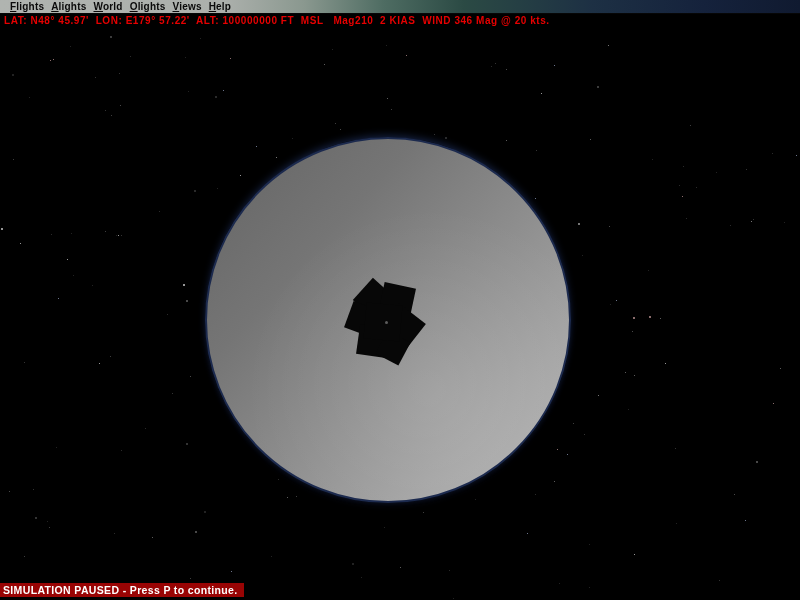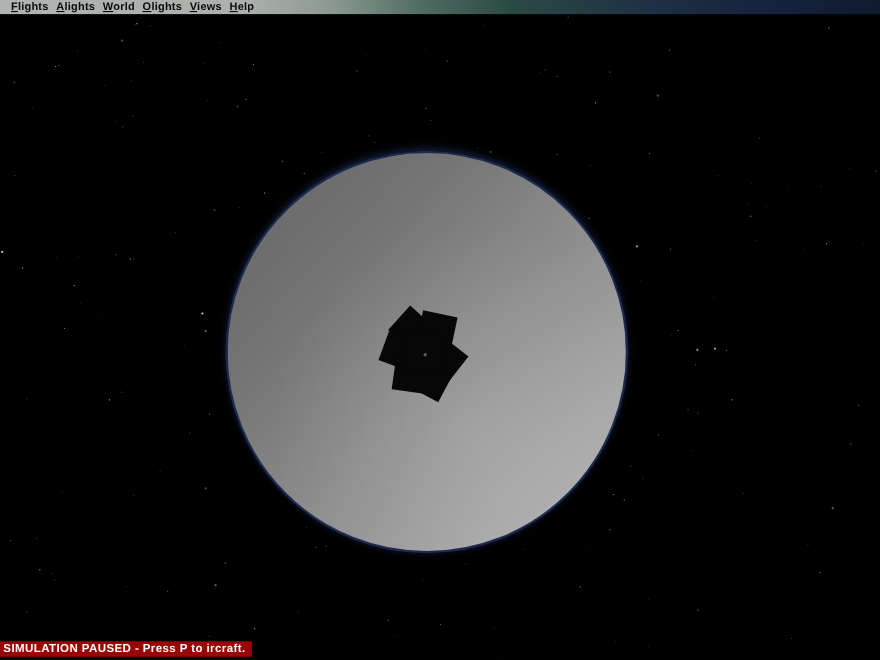--- a/index.html
+++ b/index.html
@@ -232,18 +232,21 @@
 
   <div class="menubar">
     <div class="menu-item"><span class="mn">F</span><span>lights</span></div>
     <div class="menu-item"><span class="mn">A</span><span>lights</span></div>
     <div class="menu-item"><span class="mn">W</span><span>orld</span></div>
     <div class="menu-item"><span class="mn">O</span><span>lights</span></div>
     <div class="menu-item"><span class="mn">V</span><span>iews</span></div>
     <div class="menu-item"><span class="mn">H</span><span>elp</span></div>
   </div>
 
+  <div class="statusline">
+    <span class="telemetry">LAT: N48° 45.97'  LON: E179° 57.22'  ALT: 100000000 FT  MSL   Mag210  2 KIAS  WIND 346 Mag @ 20 kts.</span>
+  </div>
 
   <div class="pause-banner">
-    <span>SIMULATION PAUSED - Press P to ircraft.</span>
+    <span>SIMULATION PAUSED - Press P to continue.</span>
   </div>
 
 </div>
 
 </body></html>

